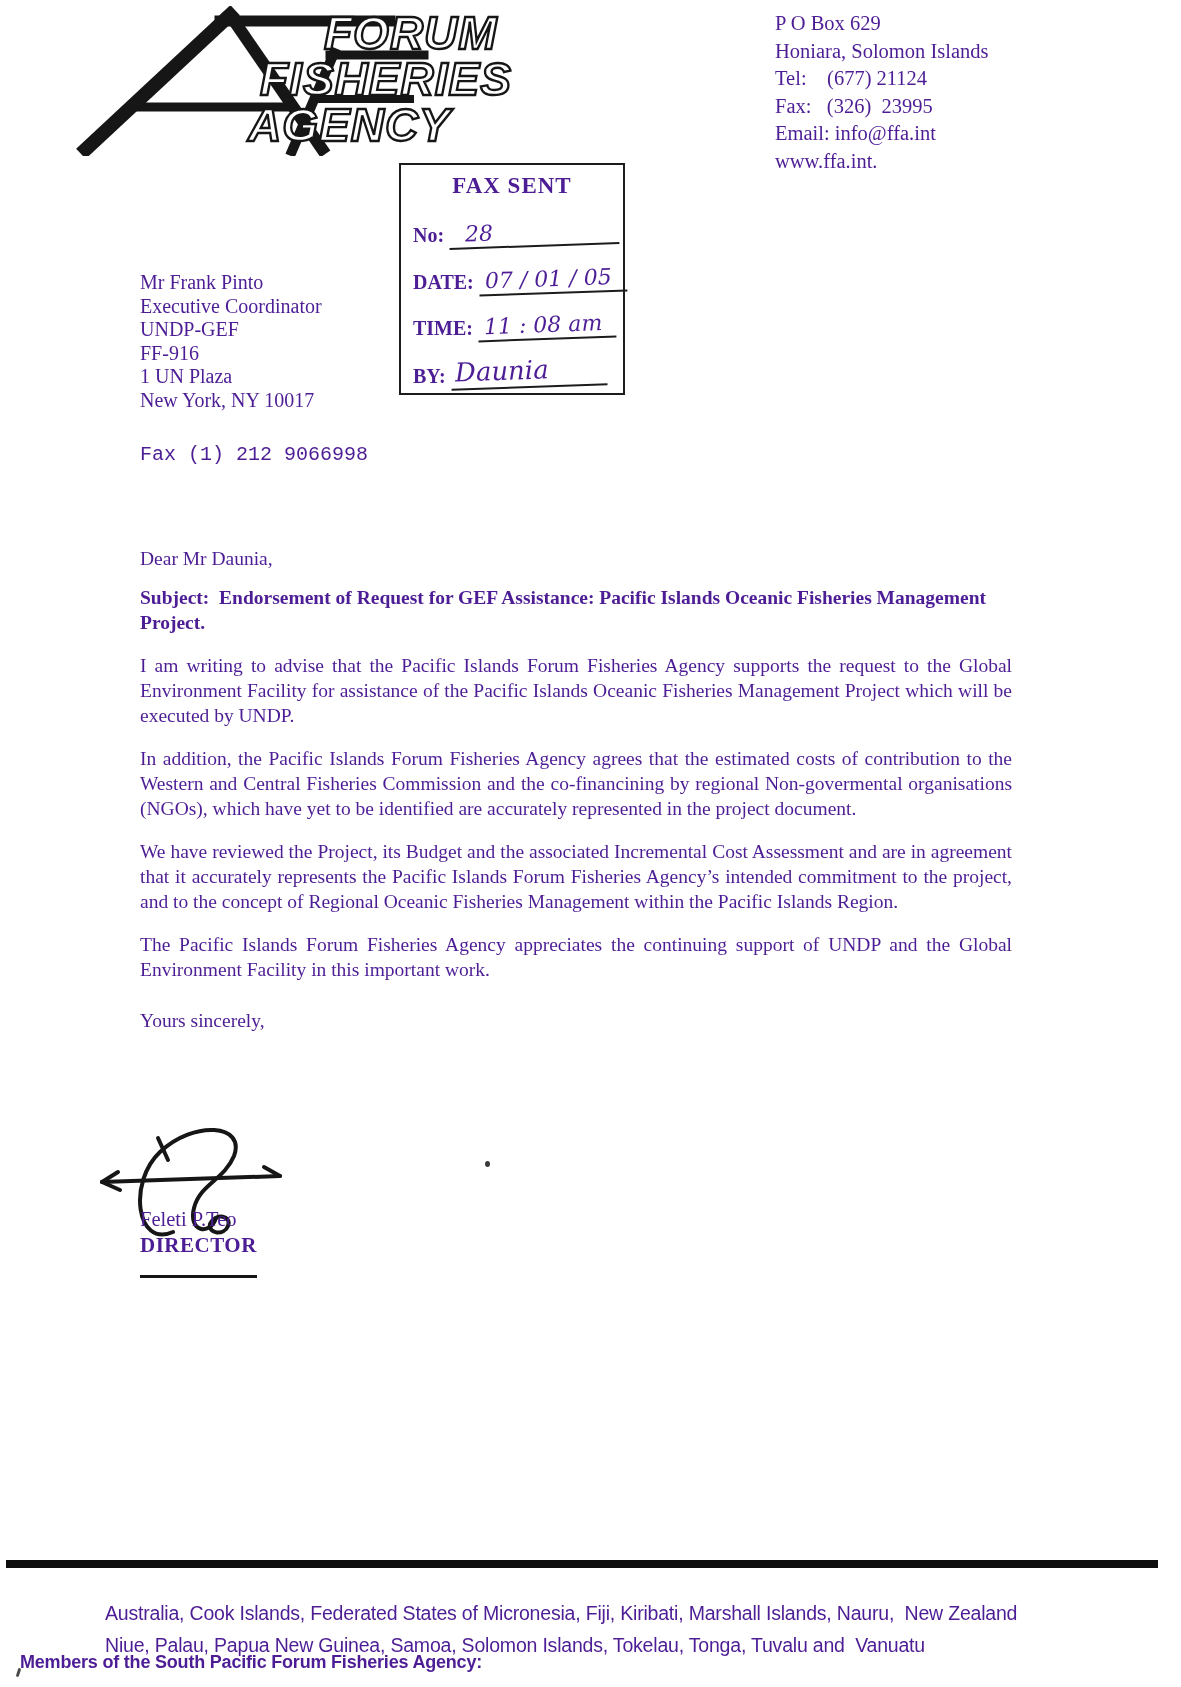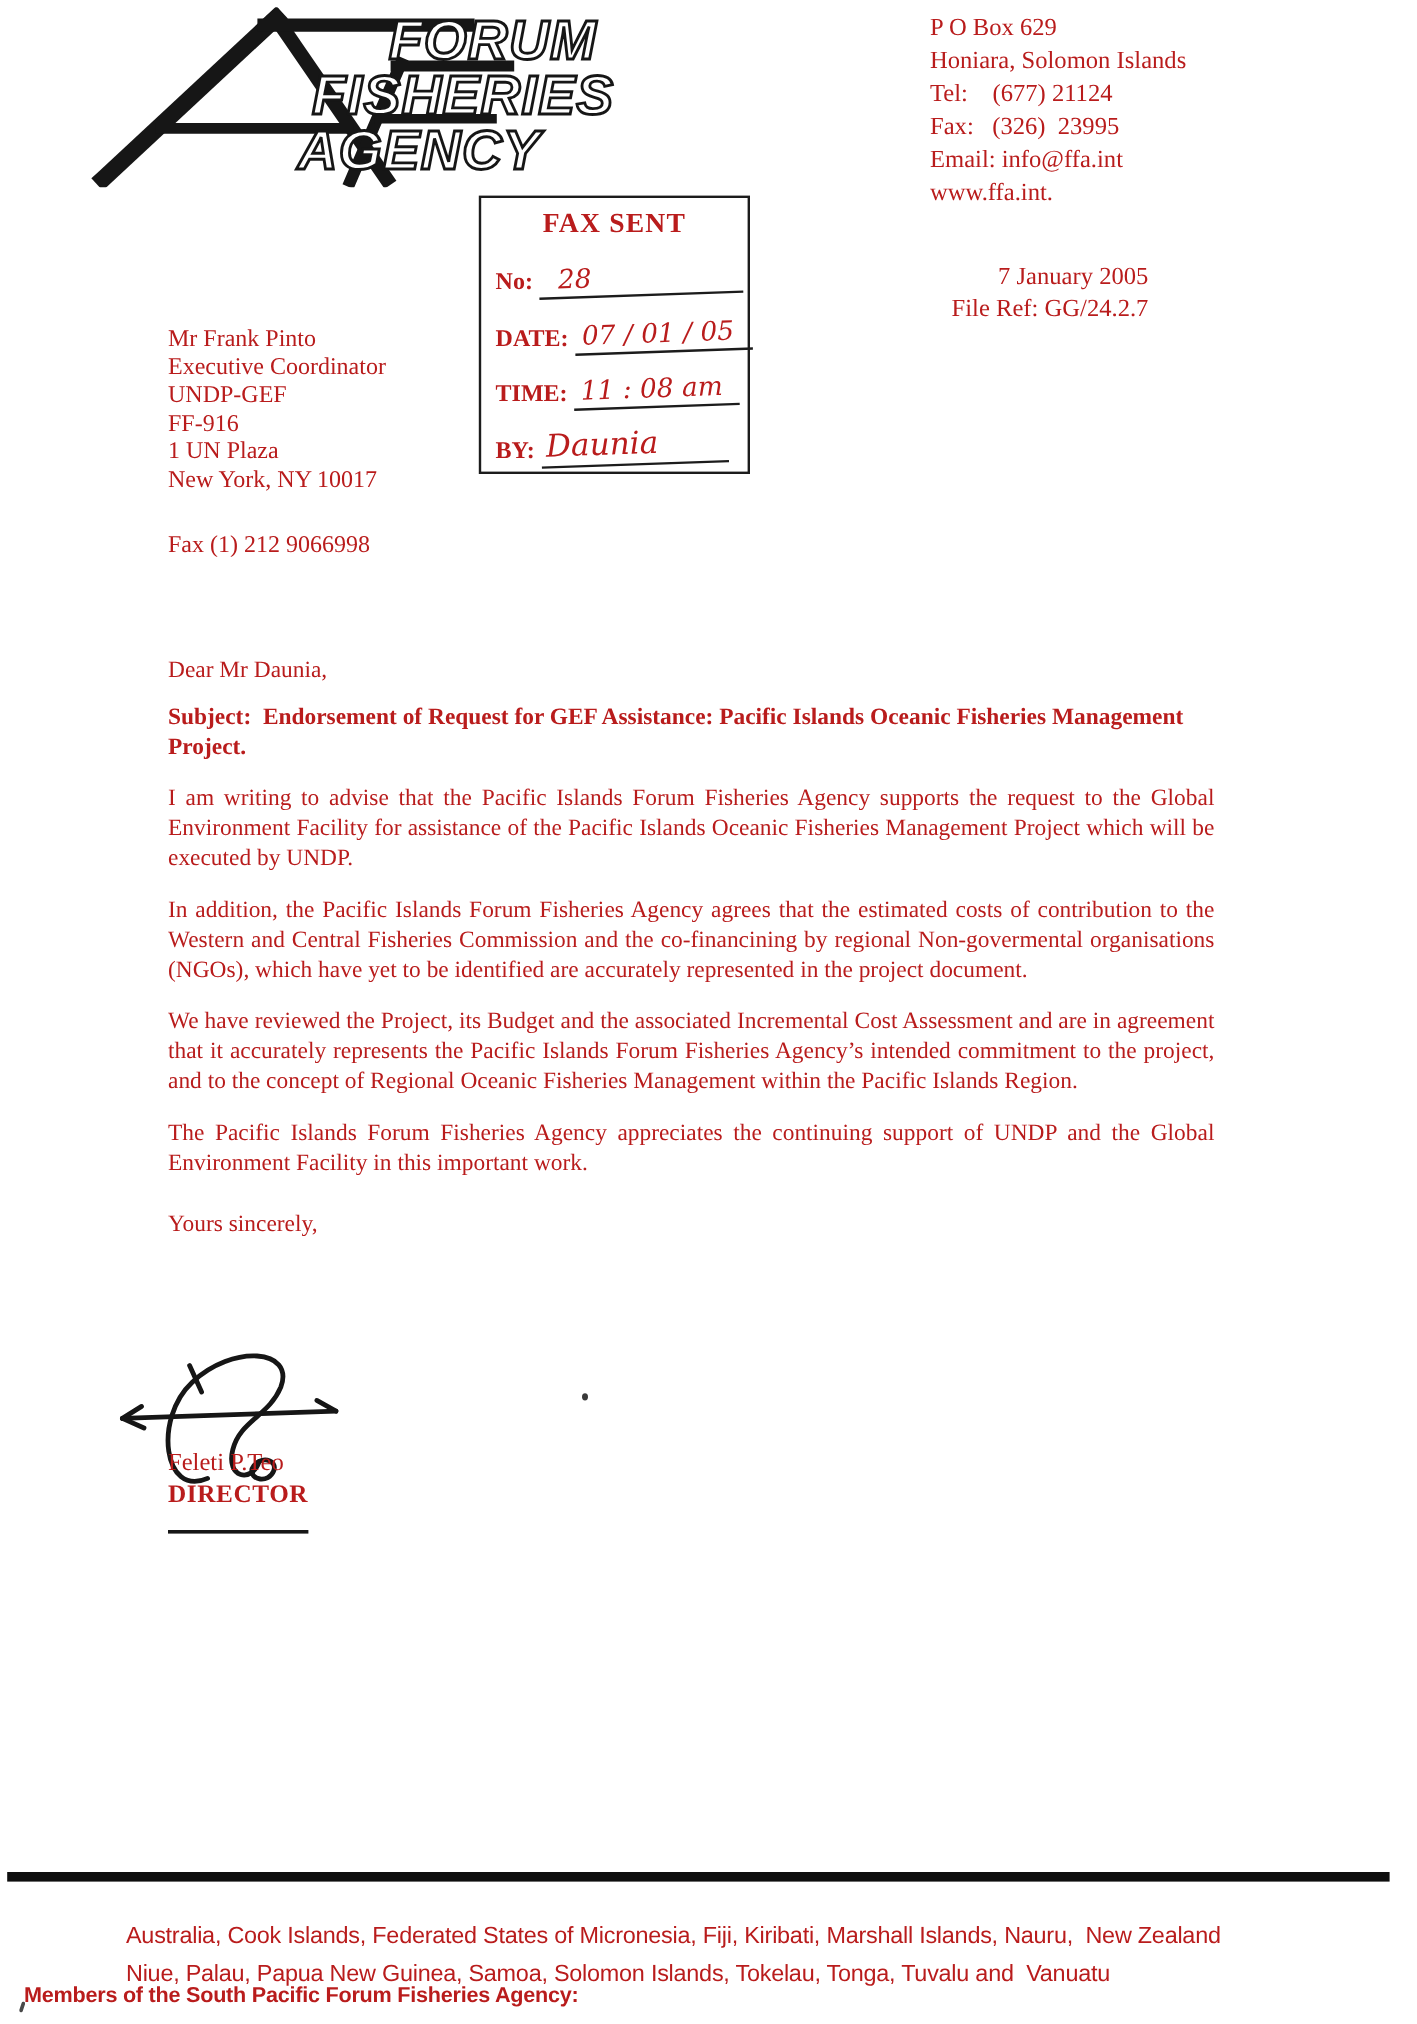--- a/index.html
+++ b/index.html
@@ -2,21 +2,21 @@
 <html><head>
 <meta charset="utf-8">
 <style>
   html,body{margin:0;padding:0;background:#e8e8e8;}
   .page{
     position:relative;
     width:1181px;height:1687px;
     margin:0 auto;
     background:#ffffff;
     font-family:"Liberation Serif", serif;
-    color:#b91c1c;
+    color:#4c1d95;
     overflow:hidden;
   }
   
   .logo{position:absolute;left:72px;top:6px;width:480px;height:150px;}
   .contact{position:absolute;left:775px;top:10px;font-size:20.5px;line-height:27.5px;}
   .contact-line{white-space:pre;}
   
   .fax-stamp{
     position:absolute;left:399px;top:163px;width:222px;height:228px;
     border:2px solid #1c1c1c;
@@ -32,21 +32,21 @@
     border-bottom:2px solid #1c1c1c;
     padding:0 4px 1px 16px;
     transform:rotate(-2deg);
     vertical-align:bottom;
   }
   
   .meta{position:absolute;left:705px;top:218px;width:252px;text-align:right;
     font-size:20.5px;line-height:26px;}
   
   .recipient{position:absolute;left:140px;top:271px;font-size:20px;line-height:23.5px;}
-  .fax-line{position:absolute;left:140px;top:443px;font-size:20px;}
+  .fax-line{position:absolute;left:140px;top:443px;font-size:20px;font-family:Liberation Mono, monospace;}
   
   .body{position:absolute;left:140px;top:546px;width:872px;font-size:19.5px;line-height:25px;}
   .salutation{margin:0 0 14px 0;}
   .subject{font-weight:bold;margin:0 0 18px 0;}
   .body p.par{margin:0 0 18px 0;text-align:justify;}
   .closing{margin:26px 0 0 0;}
   
   .signature-svg{position:absolute;left:98px;top:1122px;}
   .signer-name{position:absolute;left:140px;top:1208px;font-size:20.5px;}
   .signer-title{position:absolute;left:140px;top:1233px;font-size:21px;font-weight:bold;
@@ -107,24 +107,20 @@
     <div class="fax-row" style="top:147px;">
       <span>TIME:</span>
       <span class="hw" style="min-width:128px;padding-left:6px;">11 : 08 am</span>
     </div>
     <div class="fax-row" style="top:190px;">
       <span>BY:</span>
       <span class="hw" style="min-width:148px;font-size:26px;padding-left:4px;">Daunia</span>
     </div>
   </div>
 
-  <div class="meta">
-    <div>7 January 2005</div>
-    <div>File Ref: GG/24.2.7</div>
-  </div>
 
   <div class="recipient">
     <div>Mr Frank Pinto</div>
     <div>Executive Coordinator</div>
     <div>UNDP-GEF</div>
     <div>FF-916</div>
     <div>1 UN Plaza</div>
     <div>New York, NY 10017</div>
   </div>
   <div class="fax-line">Fax (1) 212 9066998</div>

